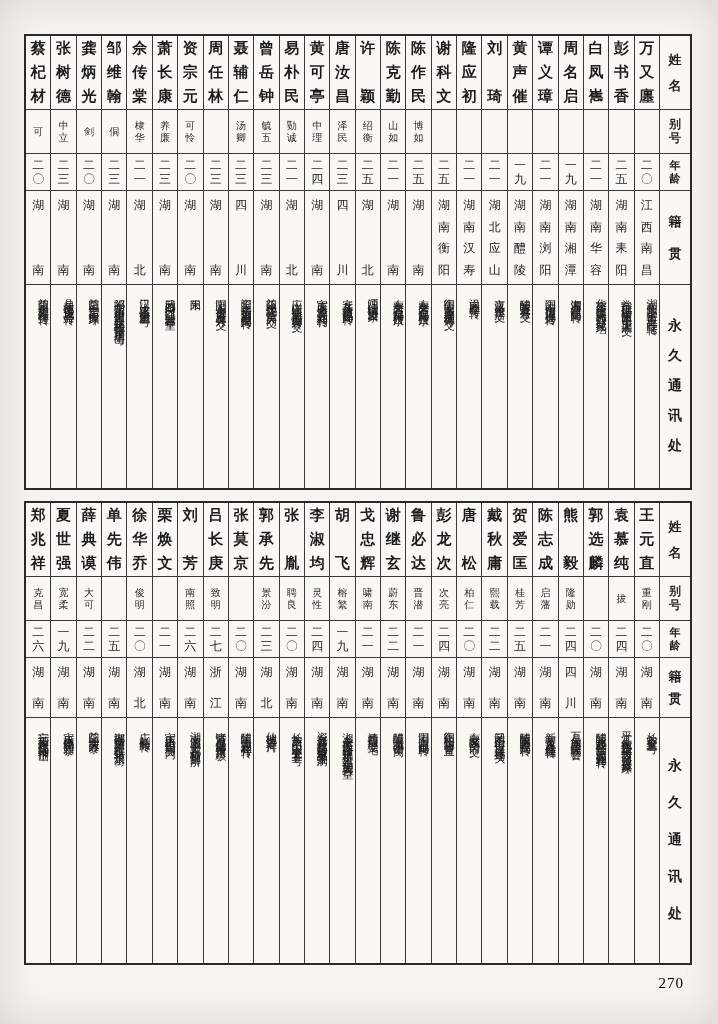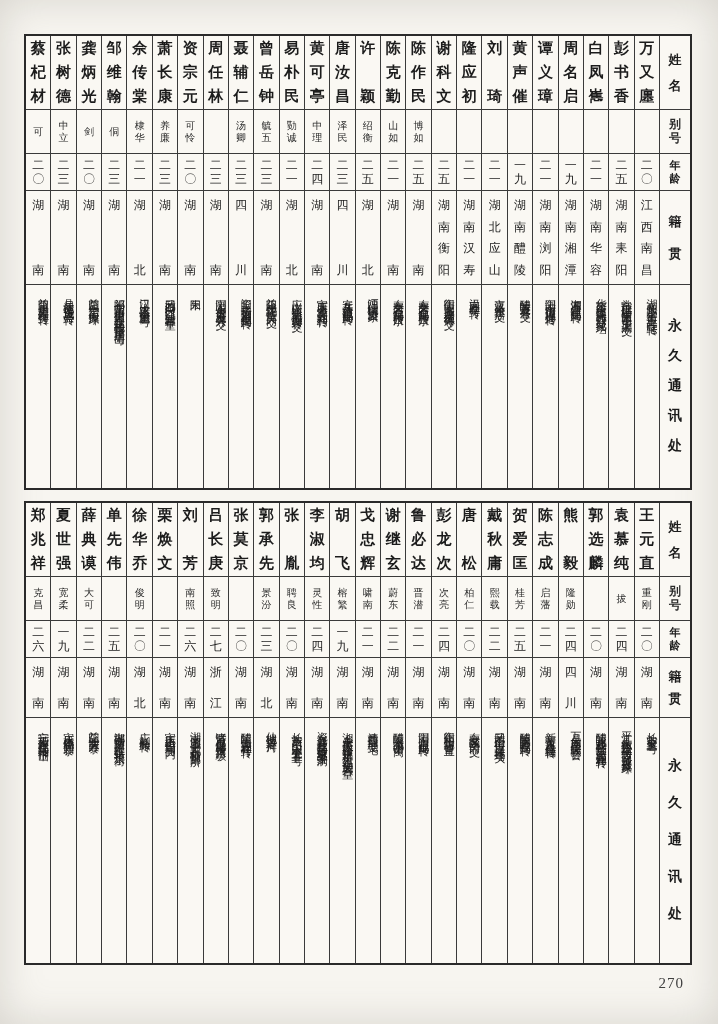--- a/index.html
+++ b/index.html
@@ -19,21 +19,21 @@
   .native-cell{display:flex;flex-direction:column;align-items:center;justify-content:space-between;padding:8px 0;font-size:12px;line-height:1;}
   #table-top .native-cell{height:94px;}
   #table-bottom .native-cell{height:60px;}
   .address-cell{flex:1;writing-mode:vertical-rl;text-orientation:upright;font-size:11px;line-height:12.5px;letter-spacing:2px;padding:5px 1px 2px 1px;}
   .hdr{font-weight:bold;letter-spacing:0;}
   .hdr.name-cell{justify-content:space-evenly;font-size:13px;padding:3px 0;}
   .hdr.byname-cell{font-size:12px;}
   .hdr.age-cell{font-size:11px;line-height:1.15;}
   .hdr.native-cell{justify-content:space-evenly;font-size:13px;padding:4px 0;}
   .hdr.address-cell{writing-mode:horizontal-tb;display:flex;flex-direction:column;align-items:center;justify-content:space-evenly;font-size:14px;letter-spacing:0;padding:18px 0;}
-  .page-number{position:absolute;right:34px;bottom:32px;font-size:15px;letter-spacing:1px;color:#404040;}
+  .page-number{position:absolute;right:34px;bottom:32px;font-size:15px;letter-spacing:1px;color:#000000;}
 </style>
 </head>
 <body>
 
 <div class="page">
   <div class="reg-table" id="table-top">
       <div class="col header-col">
         <div class="cell name-cell hdr">
           <span>姓</span>
           <span>名</span>

